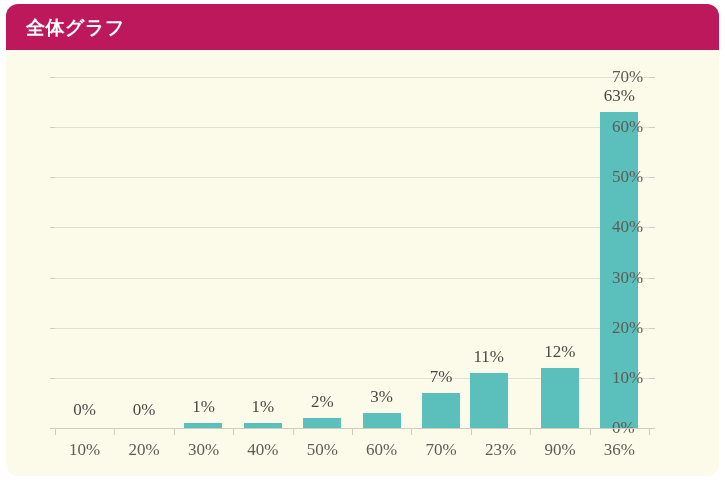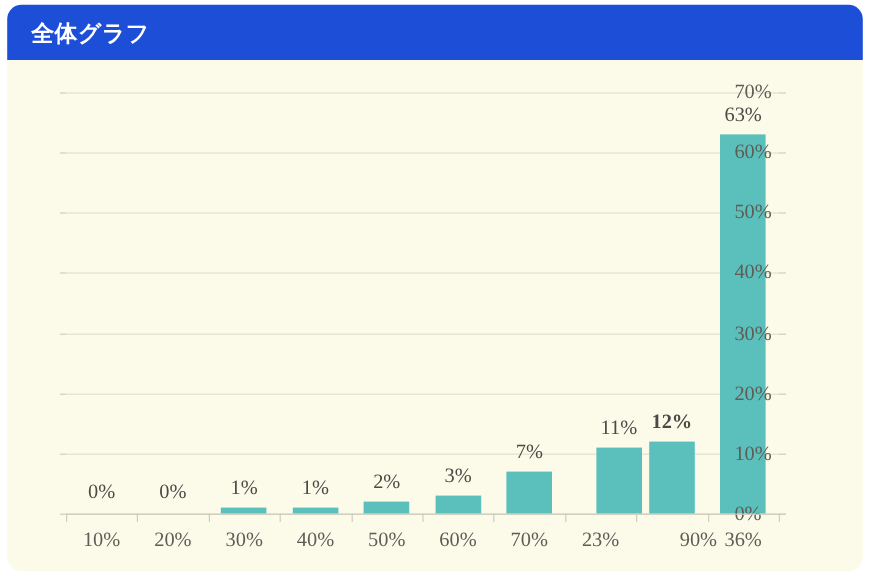--- a/index.html
+++ b/index.html
@@ -22,21 +22,21 @@
     height: 472px;
   }
 
   
   .panel-header {
     position: absolute;
     left: 0;
     top: 0;
     width: 713px;
     height: 46px;
-    background: #1d4ed8;
+    background: #be185d;
     border-radius: 12px 12px 0 0;
     box-sizing: border-box;
   }
   .panel-title {
     position: absolute;
     left: 20px;
     top: 11px;
     font-family: "DejaVu Sans", "Liberation Sans", sans-serif;
     font-weight: bold;
     font-size: 19px;
@@ -219,25 +219,25 @@
             <div class="bar-label" style="bottom: 16.0286px; color: rgb(74, 74, 70);">2%</div>
           </div>
           <div class="bar-slot" style="left: 297px; width: 59.4px;">
             <div class="bar" style="height: 15.0429px; background: rgb(91, 191, 188);"></div>
             <div class="bar-label" style="bottom: 21.0429px; color: rgb(74, 74, 70);">3%</div>
           </div>
           <div class="bar-slot" style="left: 356.4px; width: 59.4px;">
             <div class="bar" style="height: 35.1px; background: rgb(91, 191, 188);"></div>
             <div class="bar-label" style="bottom: 41.1px; color: rgb(74, 74, 70);">7%</div>
           </div>
-          <div class="bar-slot" style="left: 431px; width: 59.4px;">
+          <div class="bar-slot" style="left: 404px; width: 59.4px;">
             <div class="bar" style="height: 55.1571px; background: rgb(91, 191, 188);"></div>
             <div class="bar-label" style="bottom: 61.1571px; color: rgb(74, 74, 70);">11%</div>
           </div>
-          <div class="bar-slot" style="left: 475.2px; width: 59.4px; font-weight: bold;">
+          <div class="bar-slot" style="left: 475.2px; width: 59.4px;">
             <div class="bar" style="height: 60.1714px; background: rgb(91, 191, 188);"></div>
             <div class="bar-label" style="bottom: 66.1714px; color: rgb(74, 74, 70);">12%</div>
           </div>
           <div class="bar-slot" style="left: 534.6px; width: 59.4px;">
             <div class="bar" style="height: 315.9px; background: rgb(91, 191, 188);"></div>
             <div class="bar-label" style="bottom: 321.9px; color: rgb(74, 74, 70);">63%</div>
           </div>
         </div>
     </div>
 
@@ -264,20 +264,20 @@
         <div class="xlabel" style="left: 256.9px;">40%</div>
         <div class="xtick" style="left: 286.6px;"></div>
         <div class="xlabel" style="left: 316.3px;">50%</div>
         <div class="xtick" style="left: 346px;"></div>
         <div class="xlabel" style="left: 375.7px;">60%</div>
         <div class="xtick" style="left: 405.4px;"></div>
         <div class="xlabel" style="left: 435.1px;">70%</div>
         <div class="xtick" style="left: 464.8px;"></div>
         <div class="xlabel" style="left: 494.5px;">23%</div>
         <div class="xtick" style="left: 524.2px;"></div>
-        <div class="xlabel" style="left: 576px;">90%</div>
+        <div class="xlabel" style="left: 554px;">90%</div>
         <div class="xtick" style="left: 583.6px;"></div>
         <div class="xlabel" style="left: 613.3px;">36%</div>
         <div class="xtick" style="left: 643px;"></div>
       </div>
 
   </div>
 </div>
 
 </body></html>

